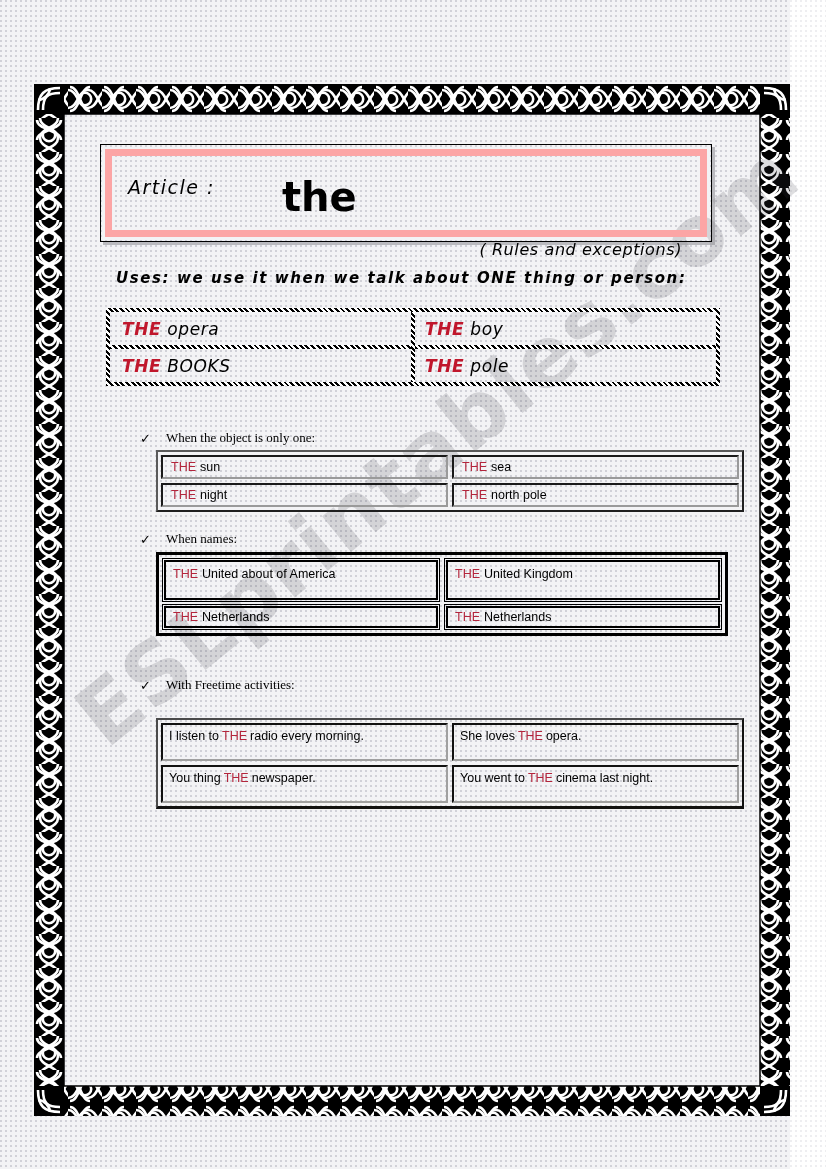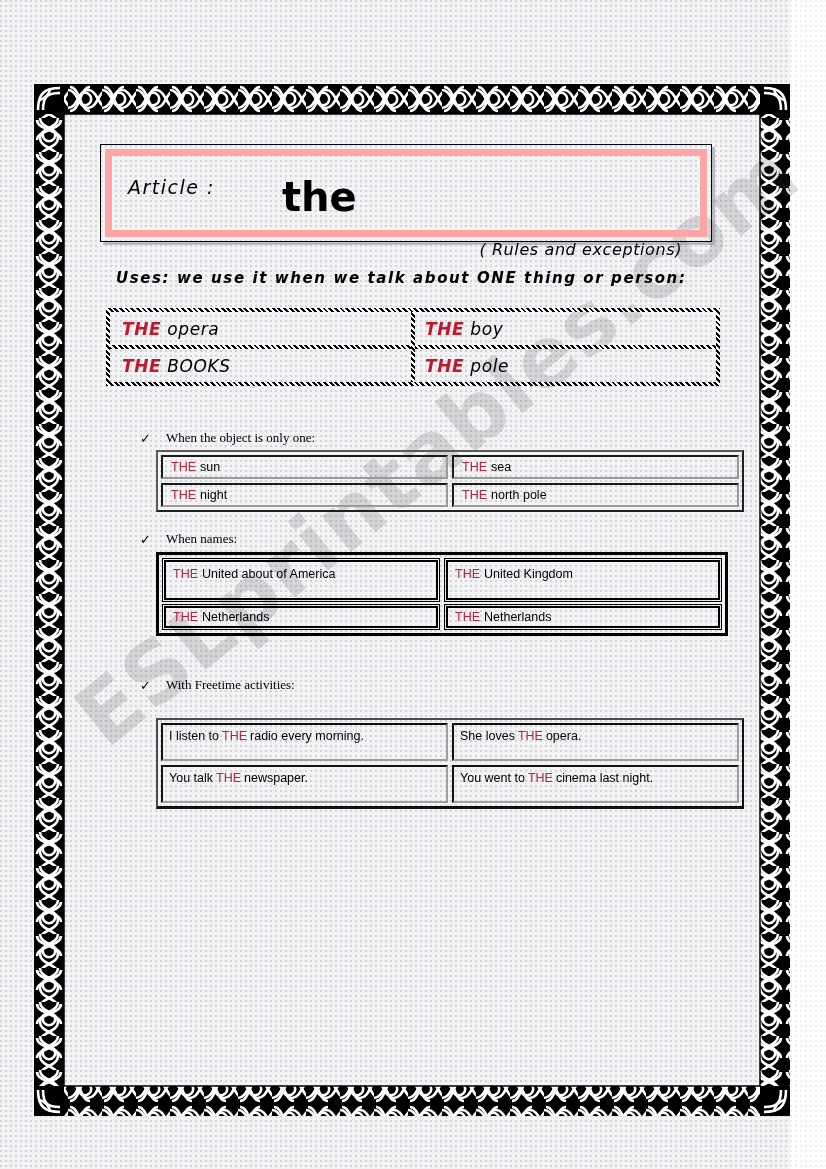--- a/index.html
+++ b/index.html
@@ -476,21 +476,21 @@
         <span> radio every morning.</span>
       </div>
       <div class="cell-sent">
         <span>She loves </span>
         <span class="the-red-plain" style="margin:0 3px;">THE</span>
         <span> opera.</span>
       </div>
     </div>
     <div class="tbl-sent-row">
       <div class="cell-sent">
-        <span>You talk </span>
+        <span>You thing </span>
         <span class="the-red-plain" style="margin:0 3px;">THE</span>
         <span> newspaper.</span>
       </div>
       <div class="cell-sent">
         <span>You went to </span>
         <span class="the-red-plain" style="margin:0 3px;">THE</span>
         <span> cinema last night.</span>
       </div>
     </div>
   </div>

